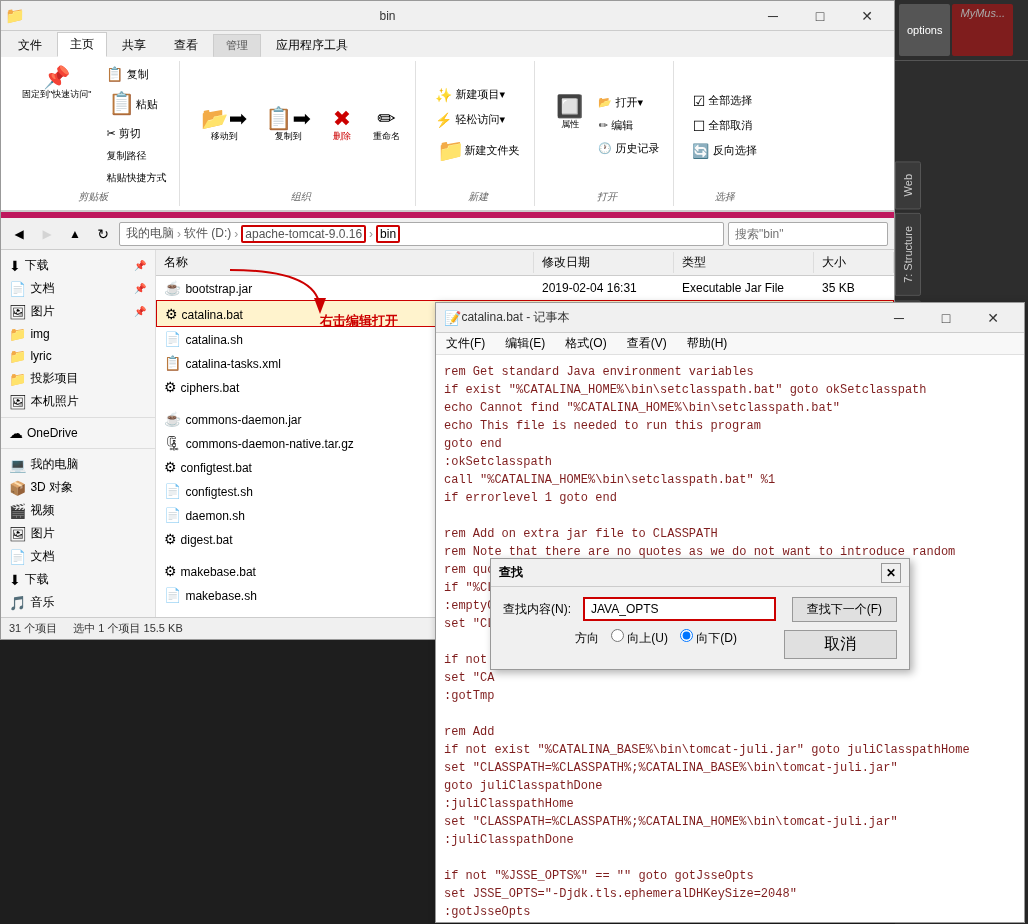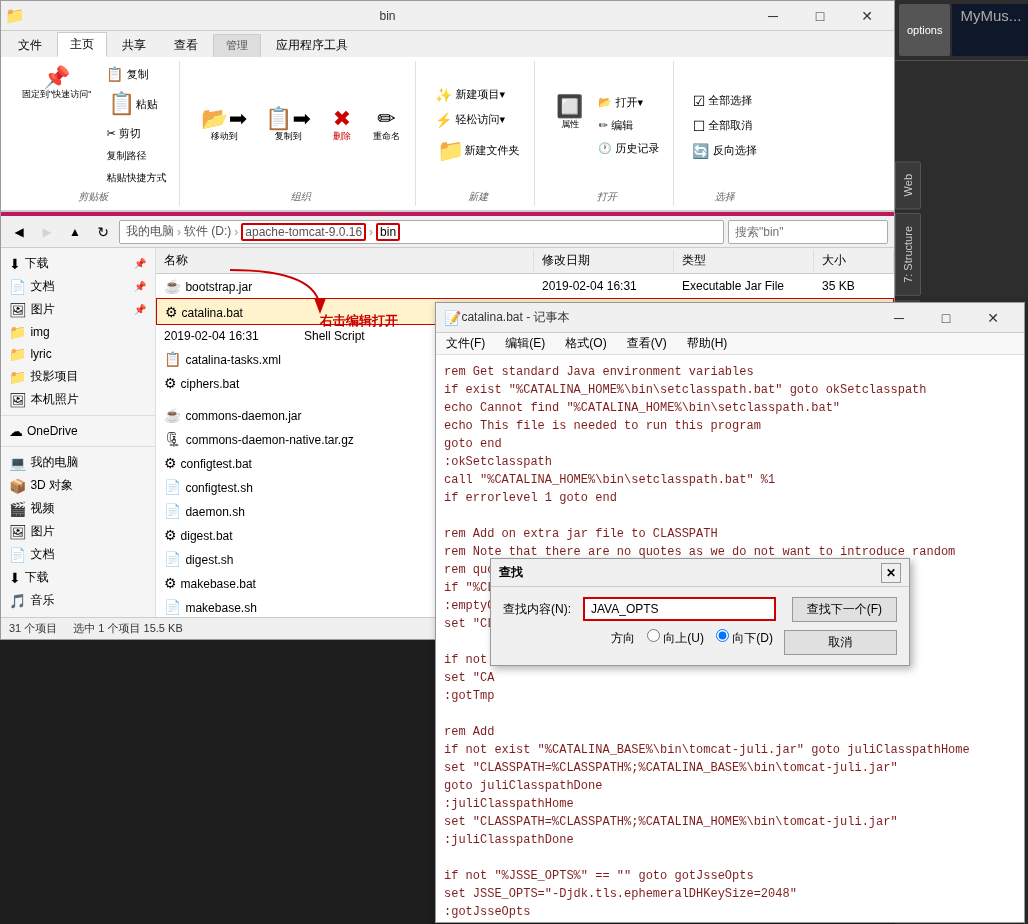--- a/index.html
+++ b/index.html
@@ -32,21 +32,21 @@
     .win-btn {
       width: 46px; height: 30px;
       border: none; background: transparent;
       cursor: pointer; font-size: 14px; color: #333;
       display: flex; align-items: center; justify-content: center;
     }
 
     
     .ribbon {
       background: #701a75;
-      border-bottom: 4px solid #be185d;
+      border-bottom: 6px solid #be185d;
     }
     .ribbon-tabs {
       display: flex;
       height: 26px;
       align-items: flex-end;
       padding: 0 4px;
       background: #f0f0f0;
     }
     .ribbon-tab {
       padding: 3px 12px;
@@ -286,24 +286,24 @@
     }
     .find-next-btn {
       margin-left: 8px; padding: 3px 14px;
       background: #e0e0e0; border: 1px solid #999;
       cursor: pointer; font-size: 12px;
       white-space: nowrap;
     }
     .find-cancel-btn {
       padding: 3px 20px;
       background: #e0e0e0; border: 1px solid #999;
-      cursor: pointer; font-size: 12px;
+      cursor: pointer; font-size: 16px;
       margin-top: 4px;
     }
-    .find-direction { display: flex; gap: 12px; align-items: center; margin-left: 108px; margin-bottom: 8px; font-size: 12px; }
+    .find-direction { display: flex; gap: 12px; align-items: center; margin-left: 72px; margin-bottom: 8px; font-size: 12px; }
     .find-checkboxes { margin-left: 80px; font-size: 12px; }
     .find-check-row { display: flex; align-items: center; gap: 4px; margin-bottom: 4px; }
     .find-buttons-col { display: flex; flex-direction: column; gap: 4px; margin-left: 8px; }
 
     
     .annotation {
       position: absolute;
       color: #cc0000;
       font-size: 13px;
       font-weight: bold;
@@ -604,20 +604,23 @@
   </div>
           <div class="file-row selected highlighted">
     <div class="file-cell col-name">
       <span class="file-icon">⚙</span>catalina.bat
     </div>
     <div class="file-cell col-date">2019-05-24 19:55</div>
     <div class="file-cell col-type">Windows 批处理...</div>
     <div class="file-cell col-size">16 KB</div>
   </div>
           <div class="file-row">
+    <div class="file-cell col-name">
+      <span class="file-icon">📄</span>catalina.sh
+    </div>
     <div class="file-cell col-date">2019-02-04 16:31</div>
     <div class="file-cell col-type">Shell Script</div>
     <div class="file-cell col-size">24 KB</div>
   </div>
           <div class="file-row">
     <div class="file-cell col-name">
       <span class="file-icon">📋</span>catalina-tasks.xml
     </div>
     <div class="file-cell col-date"></div>
     <div class="file-cell col-type"></div>
@@ -678,23 +681,20 @@
   </div>
           <div class="file-row">
     <div class="file-cell col-name">
       <span class="file-icon">⚙</span>digest.bat
     </div>
     <div class="file-cell col-date"></div>
     <div class="file-cell col-type"></div>
     <div class="file-cell col-size"></div>
   </div>
           <div class="file-row">
-    <div class="file-cell col-name">
-      <span class="file-icon">📄</span>digest.sh
-    </div>
     <div class="file-cell col-date"></div>
     <div class="file-cell col-type"></div>
     <div class="file-cell col-size"></div>
   </div>
           <div class="file-row">
     <div class="file-cell col-name">
       <span class="file-icon">⚙</span>makebase.bat
     </div>
     <div class="file-cell col-date"></div>
     <div class="file-cell col-type"></div>
@@ -807,21 +807,21 @@
     <marker id="ah1" markerWidth="8" markerHeight="8" refX="6" refY="3" orient="auto">
       <path d="M0,0 L0,6 L8,3 z" fill="#cc0000"></path>
     </marker>
   </defs>
   <path d="M 60 10 Q 150 10 150 50" stroke="#cc0000" stroke-width="2" fill="none" marker-end="url(#ah1)"></path>
 </svg>
 
 <div class="right-panel">
   <div style="display:flex;gap:2px;padding:4px;background:#2d2d2d;border-bottom:1px solid #555;">
     <div style="background:#555;color:#fff;padding:20px 8px;font-size:11px;border-radius:2px;cursor:pointer;">options</div>
-    <div style="background:#0f172a;color:#aaa;padding:3px 8px;font-size:15px;border-radius:2px;cursor:pointer;">MyMus...</div>
+    <div style="background:#7f1d1d;color:#aaa;padding:3px 8px;font-size:11px;border-radius:2px;cursor:pointer;font-style:italic;">MyMus...</div>
   </div>
   <div style="flex:1;background:#2d2d2d;position:relative;">
 
     <div style="position:absolute;left:0;top:100px;display:flex;flex-direction:column;gap:2px;">
       <div class="vtab">Web</div>
       <div class="vtab">7: Structure</div>
       <div class="vtab">2: Favorites</div>
     </div>
   </div>
 </div>

